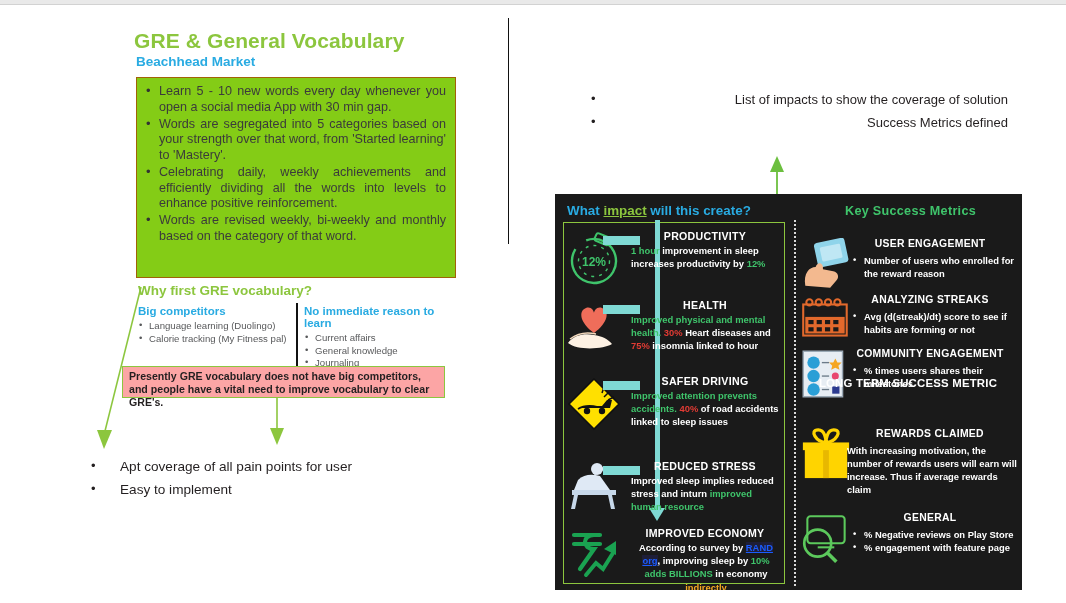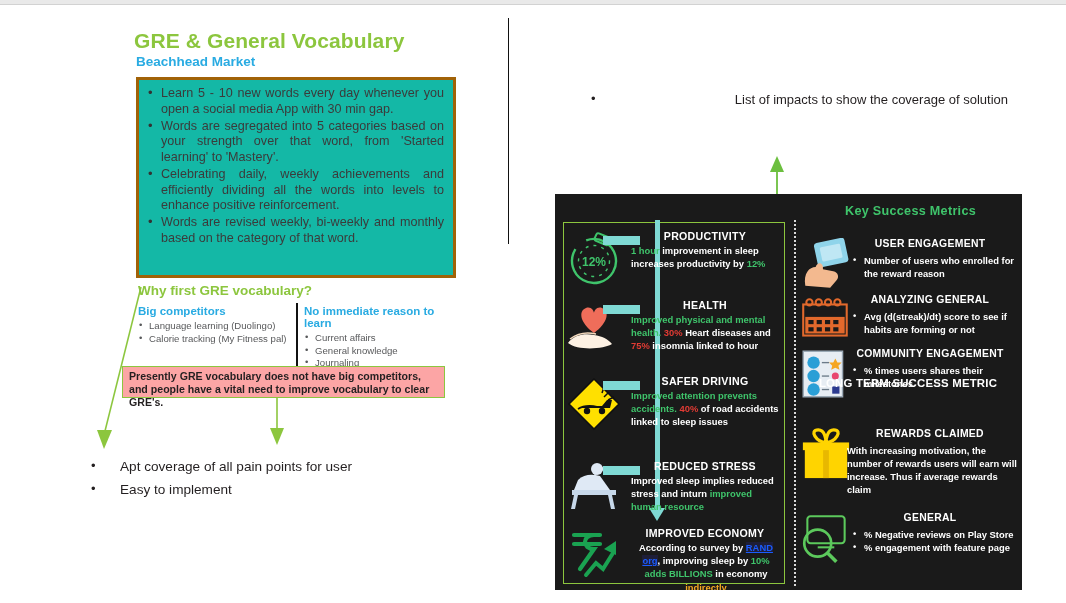--- a/index.html
+++ b/index.html
@@ -14,21 +14,21 @@
 
   .vdivider { position:absolute; left:508px; top:18px; width:1px; height:226px; background:#111; }
 
   
   .slide-title { position:absolute; left:134px; top:29px; font-size:21px; font-weight:bold;
     color:#8cc63e; letter-spacing:.1px; }
   .beachhead { position:absolute; left:136px; top:54px; font-size:13.5px; font-weight:bold;
     color:#29abe2; }
 
   .mainbox { position:absolute; left:136px; top:77px; width:320px; height:201px;
-    border:3px solid #a16207; background:#14b8a6; padding:6px 9px 0 8px; }
+    border:1px solid #a16207; background:#84cc16; padding:6px 9px 0 8px; }
   .mainbox ul { list-style:none; }
   .mainbox li { position:relative; padding-left:14px; font-size:12.6px; line-height:15.6px;
     color:#3b3b3b; text-align:justify; margin-bottom:1.5px; }
   .mainbox li:before { content:"\2022"; position:absolute; left:1px; top:-1px; font-size:13px; color:#333; }
 
   .whyfirst { position:absolute; left:138px; top:283px; font-size:13.5px; font-weight:bold;
     color:#8cc63e; }
   .comp-wrap { position:absolute; left:138px; top:305px; width:320px; height:62px; }
   .comp-col { position:absolute; top:0; }
   .comp-left { left:0; width:156px; }
@@ -155,24 +155,28 @@
   <polygon points="11,0 4,16 18,16" fill="#6cbf3f"></polygon>
 </svg>
 
 <div class="bl-bullets">
   <div class="row">Apt coverage of all pain points for user</div>
   <div class="row">Easy to implement</div>
 </div>
 
 <div class="rt-bullets">
   <div class="row">List of impacts to show the coverage of solution</div>
+  <div class="row">Success Metrics defined</div>
 </div>
 
 <div class="info">
 
+  <div class="info-h-left">
+    <span>What </span><span class="u">impact</span><span> will this create?</span>
+  </div>
   <div class="info-h-right">Key Success Metrics</div>
 
   <div class="impact-frame"></div>
   <div class="dotline"></div>
   <div class="spine"></div>
   <div class="spine-tip"></div>
 
   <div class="imp" style="top:36px;">
     <svg class="ico" viewBox="0 0 60 58">
       <circle cx="30" cy="31" r="22" fill="none" stroke="#3fc46b" stroke-width="2.4" stroke-dasharray="104 14" transform="rotate(-60 30 31)"></circle>
@@ -269,21 +273,21 @@
         <rect x="11" y="25" width="5" height="4"></rect>
           <rect x="19" y="25" width="5" height="4"></rect>
         <rect x="27" y="25" width="5" height="4"></rect>
           <rect x="35" y="25" width="5" height="4"></rect>
         <rect x="11" y="32" width="5" height="4"></rect>
           <rect x="19" y="32" width="5" height="4"></rect>
         <rect x="27" y="32" width="5" height="4"></rect>
           <rect x="35" y="32" width="5" height="4"></rect>
       </g>
     </svg>
-    <div class="ttl">ANALYZING GENERAL</div>
+    <div class="ttl">ANALYZING STREAKS</div>
     <div class="body">
       <div class="b">Avg (d(streak)/dt) score to see if habits are forming or not</div>
     </div>
   </div>
 
   <div class="met" style="top:154px;">
     <svg class="ico" viewBox="0 0 56 50">
       <rect x="6" y="3" width="38" height="44" fill="#e7edf3" stroke="#9aa8b5" stroke-width="1.4"></rect>
       <g>
           <circle cx="16" cy="14" r="6" fill="#2a9fd6"></circle>

